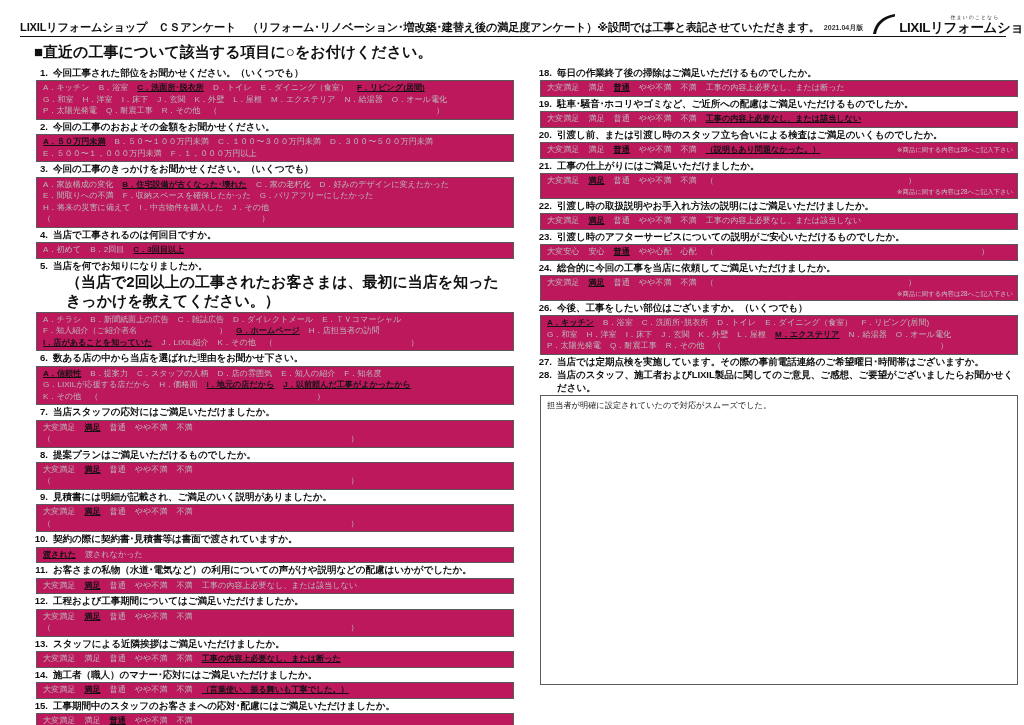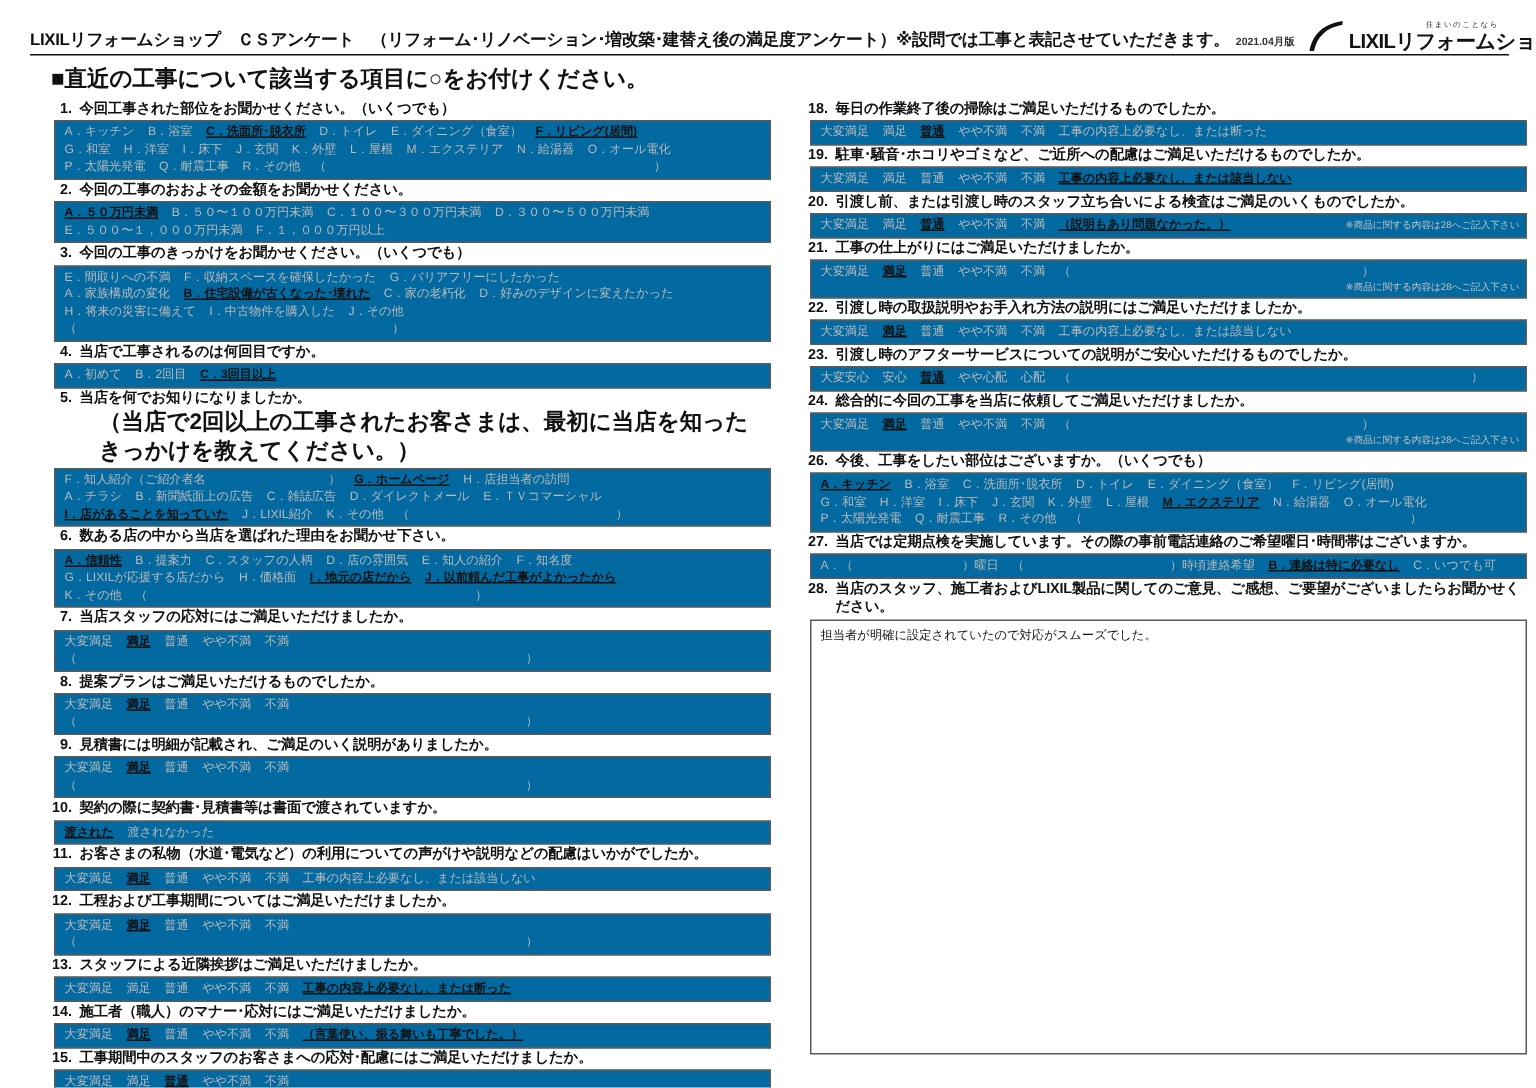--- a/index.html
+++ b/index.html
@@ -124,21 +124,21 @@
     font-size: 15px;
     font-weight: bold;
     margin-left: 40px;
     margin-bottom: 1px;
     line-height: 1.25;
   }
   .q-box {
     border: 1.2px solid #5a5a5a;
     padding: 1px 4px 2px 6px;
     margin: 0 0 1px 10px;
-    background: #0369a1;
+    background: #be185d;
   }
   .opt-row {
     display: flex;
     flex-wrap: wrap;
     align-items: baseline;
     font-size: 8.1px;
     line-height: 1.42;
     white-space: nowrap;
   }
   .opt {
@@ -246,31 +246,31 @@
             </div>
           </div>
         </div>
         <div class="q">
           <div class="q-head">
             <span class="q-num">3.</span>
             <span class="q-text">今回の工事のきっかけをお聞かせください。（いくつでも）</span>
           </div>
           <div class="q-box">
             <div class="opt-row">
-              <span class="opt">E．間取りへの不満</span>
-              <span class="opt">F．収納スペースを確保したかった</span>
-              <span class="opt">G．バリアフリーにしたかった</span>
-            </div>
-            <div class="opt-row">
               <span class="opt">A．家族構成の変化</span>
               <span class="opt sel">B．住宅設備が古くなった･壊れた</span>
               <span class="opt">C．家の老朽化</span>
               <span class="opt">D．好みのデザインに変えたかった</span>
             </div>
             <div class="opt-row">
+              <span class="opt">E．間取りへの不満</span>
+              <span class="opt">F．収納スペースを確保したかった</span>
+              <span class="opt">G．バリアフリーにしたかった</span>
+            </div>
+            <div class="opt-row">
               <span class="opt">H．将来の災害に備えて</span>
               <span class="opt">I．中古物件を購入した</span>
               <span class="opt">J．その他</span>
               <span class="opt">（　　　　　　　　　　　　　　　　　　　　　　　　　　）</span>
             </div>
           </div>
         </div>
         <div class="q">
           <div class="q-head">
             <span class="q-num">4.</span>
@@ -284,32 +284,32 @@
             </div>
           </div>
         </div>
         <div class="q">
           <div class="q-head">
             <span class="q-num">5.</span>
             <span class="q-text">当店を何でお知りになりましたか。</span>
           </div>
           <div class="q-sub">（当店で2回以上の工事されたお客さまは、最初に当店を知ったきっかけを教えてください。）</div>
           <div class="q-box">
-            <div class="opt-row">
-              <span class="opt">F．知人紹介（ご紹介者名</span>
-              <span class="opt">　　　　　　　　　）</span>
-              <span class="opt sel">G．ホームページ</span>
-              <span class="opt">H．店担当者の訪問</span>
-            </div>
             <div class="opt-row">
               <span class="opt">A．チラシ</span>
               <span class="opt">B．新聞紙面上の広告</span>
               <span class="opt">C．雑誌広告</span>
               <span class="opt">D．ダイレクトメール</span>
               <span class="opt">E．ＴＶコマーシャル</span>
+            </div>
+            <div class="opt-row">
+              <span class="opt">F．知人紹介（ご紹介者名</span>
+              <span class="opt">　　　　　　　　　）</span>
+              <span class="opt sel">G．ホームページ</span>
+              <span class="opt">H．店担当者の訪問</span>
             </div>
             <div class="opt-row">
               <span class="opt sel">I．店があることを知っていた</span>
               <span class="opt">J．LIXIL紹介</span>
               <span class="opt">K．その他</span>
               <span class="opt">（　　　　　　　　　　　　　　　　　）</span>
             </div>
           </div>
         </div>
         <div class="q">
@@ -632,28 +632,20 @@
               <span class="opt">R．その他</span>
               <span class="opt">（　　　　　　　　　　　　　　　　　　　　　　　　　　　）</span>
             </div>
           </div>
         </div>
         <div class="q">
           <div class="q-head">
             <span class="q-num">27.</span>
             <span class="q-text">当店では定期点検を実施しています。その際の事前電話連絡のご希望曜日･時間帯はございますか。</span>
           </div>
-          <div class="q-box">
-            <div class="opt-row">
-              <span class="opt">A．（　　　　　　　　　）曜日</span>
-              <span class="opt">（　　　　　　　　　　　　）時頃連絡希望</span>
-              <span class="opt sel">B．連絡は特に必要なし</span>
-              <span class="opt">C．いつでも可</span>
-            </div>
-          </div>
         </div>
         <div class="q">
           <div class="q-head">
             <span class="q-num">28.</span>
             <span class="q-text">当店のスタッフ、施工者およびLIXIL製品に関してのご意見、ご感想、ご要望がございましたらお聞かせください。</span>
           </div>
           <div class="comment-box">担当者が明確に設定されていたので対応がスムーズでした。</div>
         </div>
       </div>
   </div>

